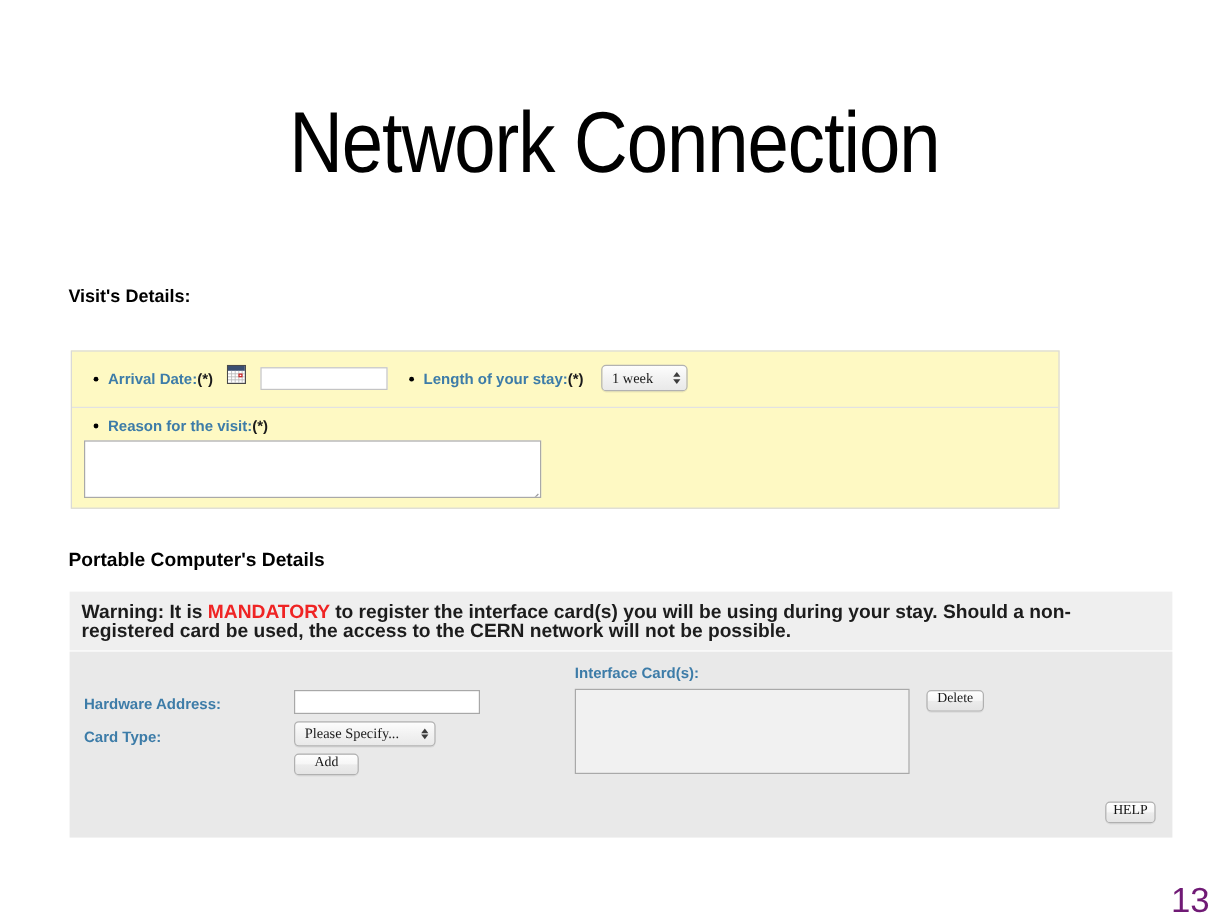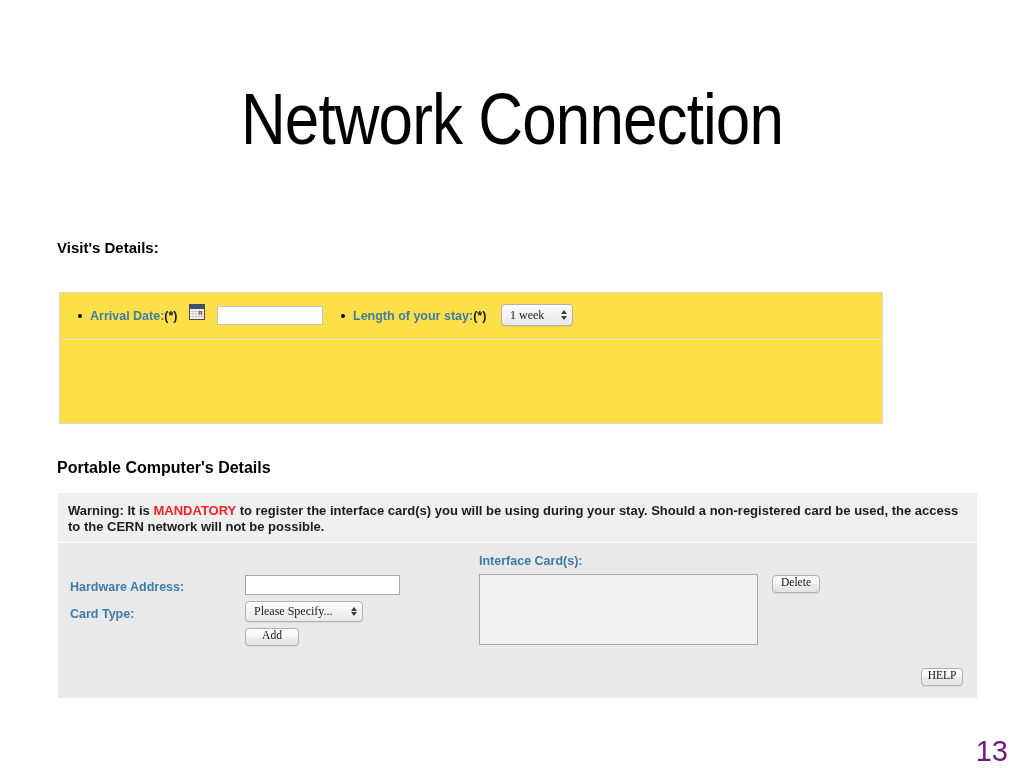--- a/index.html
+++ b/index.html
@@ -50,21 +50,21 @@
     font-size: 16px;
   }
 
   
   .visit-panel {
     position: absolute;
     left: 59px;
     top: 292px;
     width: 824px;
     height: 132px;
-    background: #fde047;
+    background: #fef9c3;
     border: 1px solid #d9d9d9;
     box-sizing: border-box;
   }
   .visit-row-1 {
     position: absolute;
     left: 0;
     top: 0;
     width: 100%;
     height: 47px;
     border-bottom: 1px solid #e2e2e2;
@@ -238,21 +238,21 @@
     width: 100%;
     height: 49px;
     background: #efefef;
     box-sizing: border-box;
   }
   .warning-text {
     position: absolute;
     left: 10px;
     top: 10px;
     width: 900px;
-    font-size: 13px;
+    font-size: 16px;
     font-weight: bold;
     color: #1c1c1c;
     line-height: 15.5px;
     font-family: "Liberation Sans", sans-serif;
   }
   .warning-text .mandatory {
     color: #ef2424;
   }
   .body-strip {
     position: absolute;
@@ -381,20 +381,32 @@
 
     <div class="mac-select" id="stay-select">
       <span class="sel-text">1 week</span>
       <span class="stepper">
         <i class="up"></i>
           <i class="down"></i>
       </span>
     </div>
   </div>
 
+  <div class="visit-row-2">
+    <span class="bullet" id="reason-bullet"></span>
+    <span class="blue-label" id="reason-label"><span>Reason for the visit:</span><span class="star">(*)</span></span>
+
+    <div id="reason-textarea">
+      <span></span>
+      <span class="resize-grip">
+        <i style="width:9px; bottom:1px; transform:rotate(-45deg);"></i>
+        <i style="width:5px; bottom:1px; right:0px; transform:rotate(-45deg) translate(0px,3px);"></i>
+      </span>
+    </div>
+  </div>
 </div>
 
 <svg id="calendar-icon" viewBox="0 0 16 16">
   <rect x="0.5" y="0.5" width="15" height="15" fill="#ffffff" stroke="#4a4a4a"></rect>
   <rect x="1" y="1" width="14" height="4" fill="#3b4f72"></rect>
   <g stroke="#b9b9b9" stroke-width="0.7">
     <line x1="1" y1="7.5" x2="15" y2="7.5"></line>
     <line x1="1" y1="10" x2="15" y2="10"></line>
     <line x1="1" y1="12.5" x2="15" y2="12.5"></line>
     <line x1="4" y1="5" x2="4" y2="15"></line>

